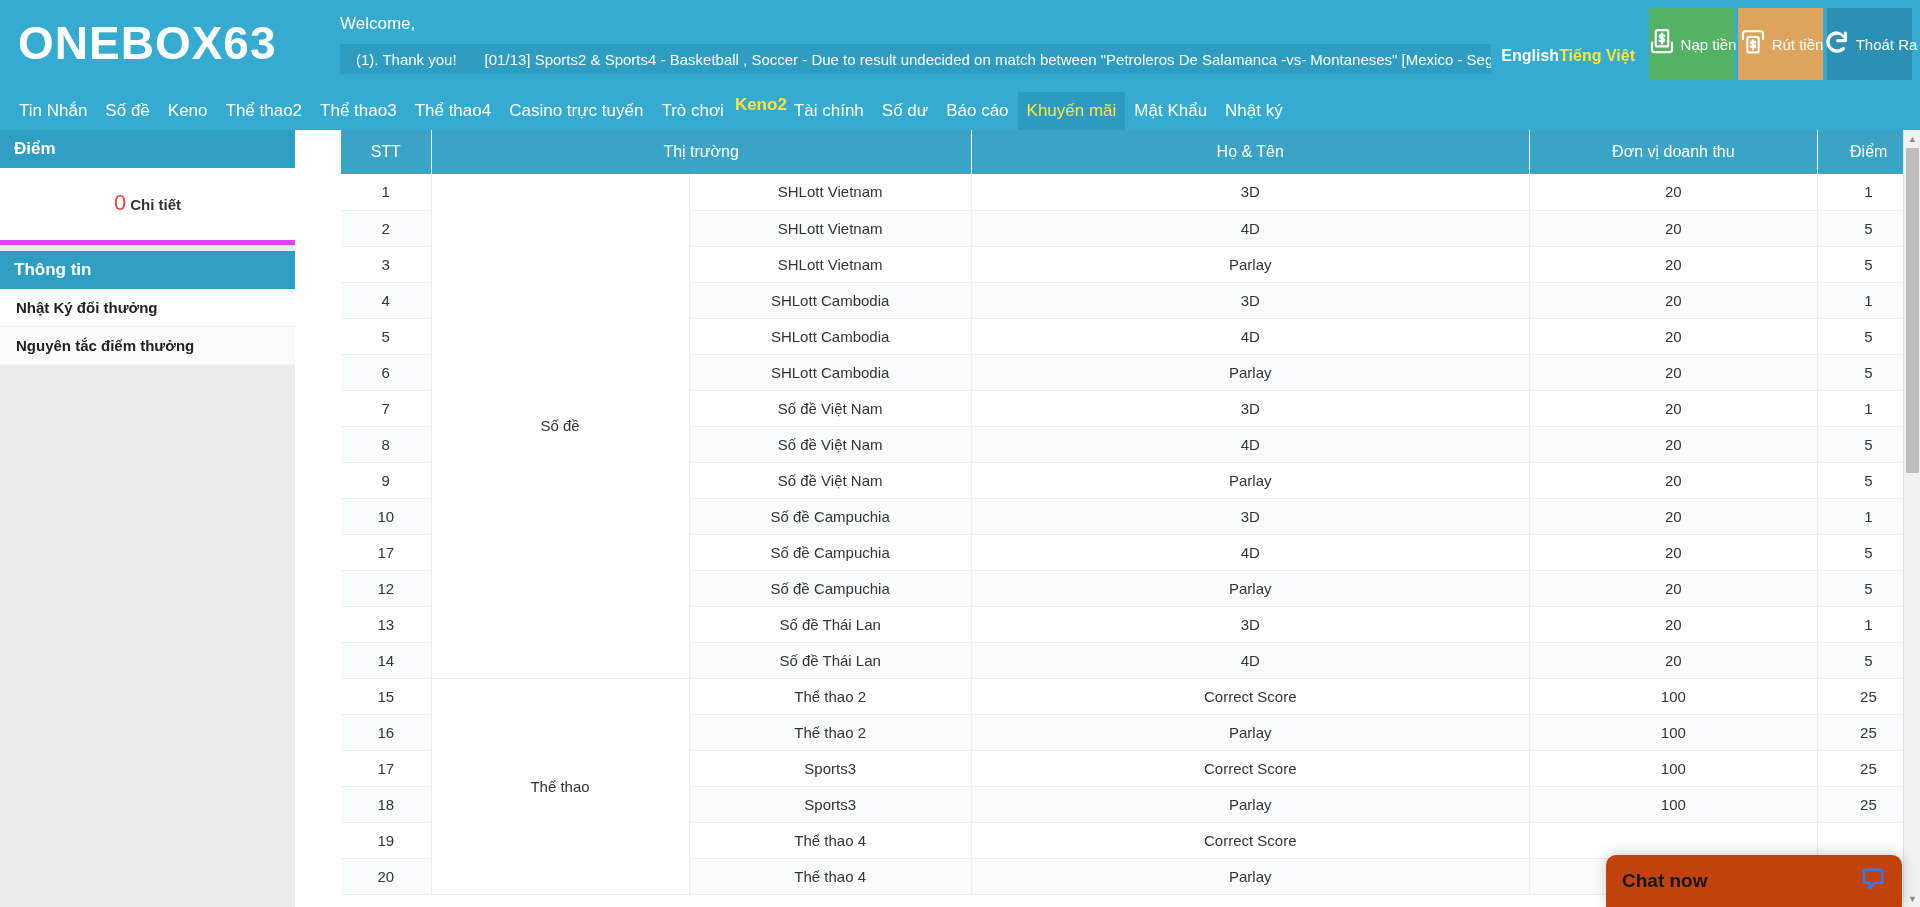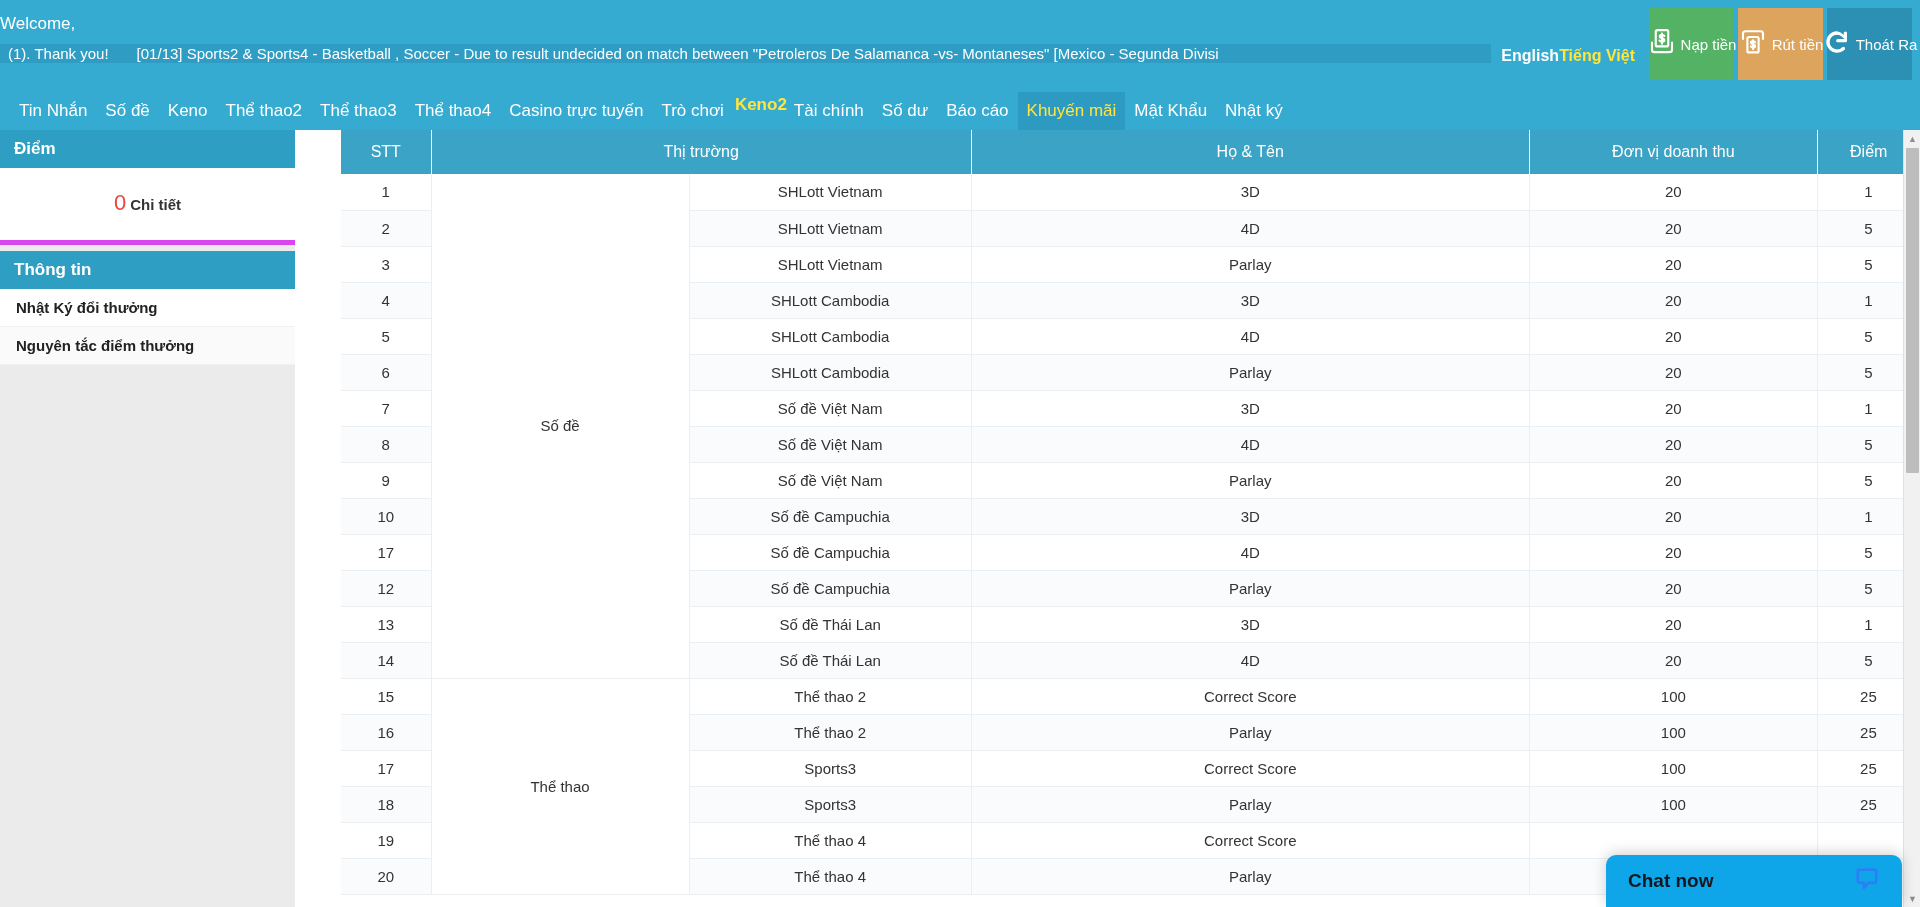--- a/index.html
+++ b/index.html
@@ -37,26 +37,26 @@
     min-width: 0;
     padding-top: 14px;
   }
   .welcome {
     color: #ffffff;
     font-size: 17px;
     padding-bottom: 10px;
   }
   .ticker-wrap {
     background: #2f9dc3;
-    height: 19px;
+    height: 30px;
     display: flex;
     align-items: center;
     overflow: hidden;
     white-space: nowrap;
-    padding-left: 8px;
+    padding-left: 16px;
   }
   .ticker-thanks {
     color: #ffffff;
     font-size: 15px;
     padding-right: 28px;
     flex: 0 0 auto;
   }
   .ticker-msg {
     color: #ffffff;
     font-size: 15px;
@@ -268,41 +268,42 @@
     cursor: pointer;
   }
 
   
   .chat-widget {
     position: absolute;
     right: 18px;
     bottom: 0;
     width: 296px;
     height: 52px;
-    background: #0ea5e9;
+    background: #c2410c;
     border-radius: 10px 10px 0 0;
     box-shadow: 0 -2px 14px rgba(0,0,0,0.18);
     display: flex;
     align-items: center;
     justify-content: space-between;
-    padding: 0 22px;
+    padding: 0 16px;
     cursor: pointer;
     z-index: 30;
     text-align: center;
   }
   .chat-label {
     font-size: 19px;
     font-weight: 700;
     color: #16181d;
   }
 </style>
 </head>
 <body>
 
 <div class="header">
+  <div class="logo">ONEBOX63</div>
 
   <div class="header-center">
     <div class="welcome">Welcome,</div>
     <div class="ticker-wrap">
       <span class="ticker-thanks">(1). Thank you!</span>
       <span class="ticker-msg">[01/13] Sports2 &amp; Sports4 - Basketball , Soccer - Due to result undecided on match between "Petroleros De Salamanca -vs- Montaneses" [Mexico - Segunda Divisi</span>
     </div>
   </div>
 
   <div class="header-right">

